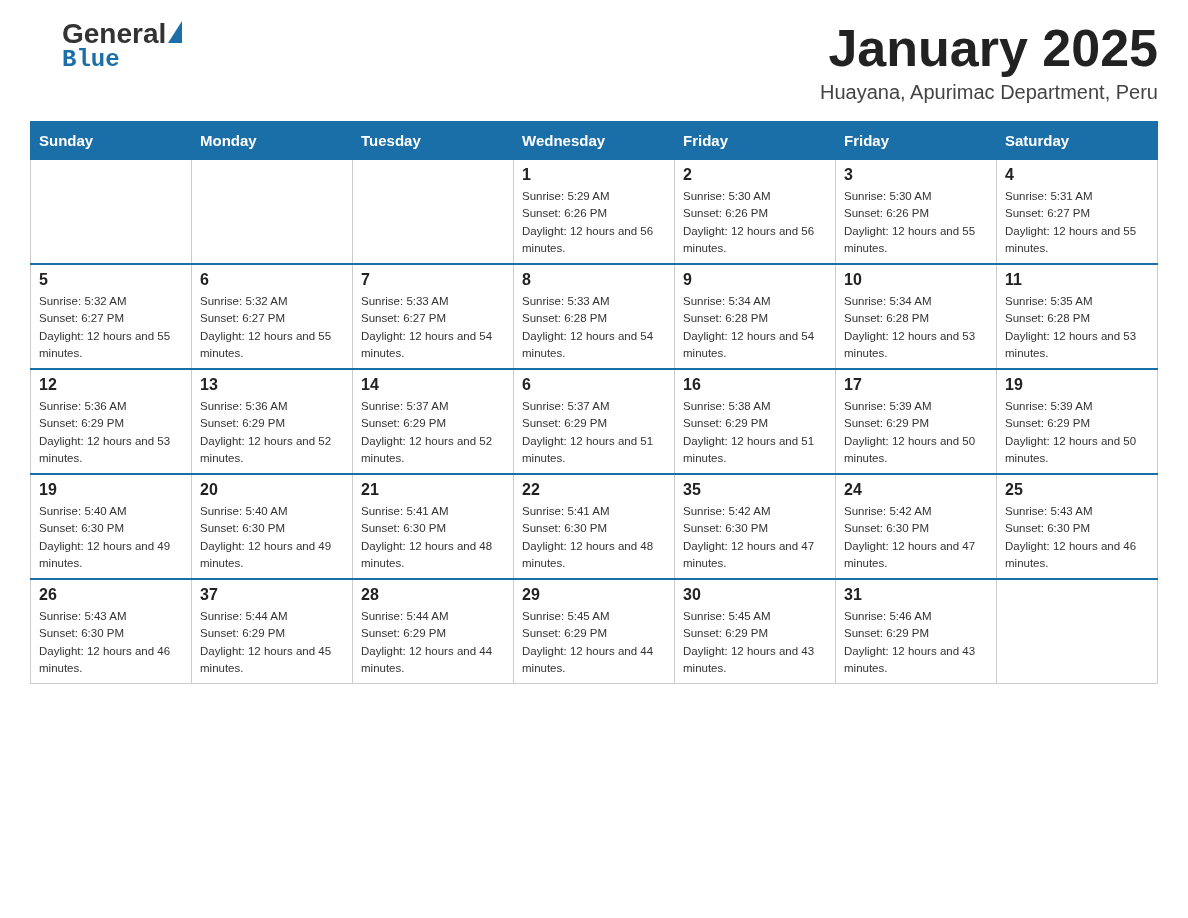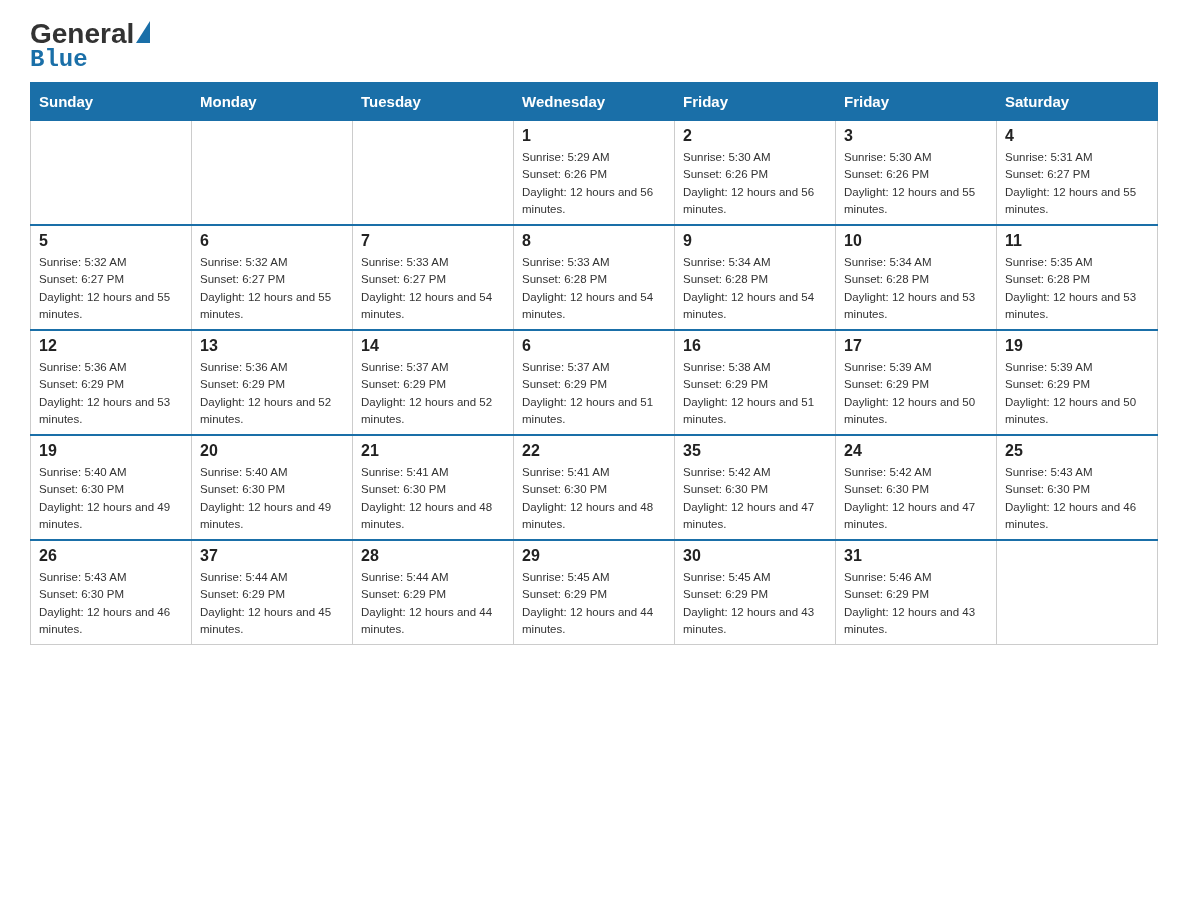--- a/index.html
+++ b/index.html
@@ -51,21 +51,21 @@
       line-height: 1.1;
     }
     .page-subtitle {
       font-size: 20px;
       color: #444;
       margin-top: 4px;
     }
     .calendar-table {
       width: 100%;
       border-collapse: collapse;
-      margin-top: 10px;
+      margin-top: 17px;
     }
     .calendar-table thead tr th {
       background-color: #1a6fa8;
       color: #fff;
       font-size: 15px;
       font-weight: bold;
       padding: 10px 8px;
       border: 1px solid #1a6fa8;
       text-align: left;
     }
@@ -96,29 +96,33 @@
     
     .calendar-table tbody tr:not(:first-child) td {
       border-top: 2px solid #1a6fa8;
     }
   </style>
 </head>
 <body>
 
 <div class="header-area">
   <div class="logo-area">
-    <div style="line-height:1;">
+    <div style="line-height:1;margin-left:32px;">
       <div style="display:flex; align-items:center;">
         <span class="logo-text-general">General</span>
         <span class="logo-triangle"></span>
       </div>
       <div>
         <span class="logo-text-blue">Blue</span>
       </div>
     </div>
+  </div>
+  <div class="title-area">
+    <div class="page-title">January 2025</div>
+    <div class="page-subtitle">Huayana, Apurimac Department, Peru</div>
   </div>
 </div>
 
 <table class="calendar-table">
   <thead>
     <tr>
     <th>Sunday</th>
         <th>Monday</th>
         <th>Tuesday</th>
         <th>Wednesday</th>

